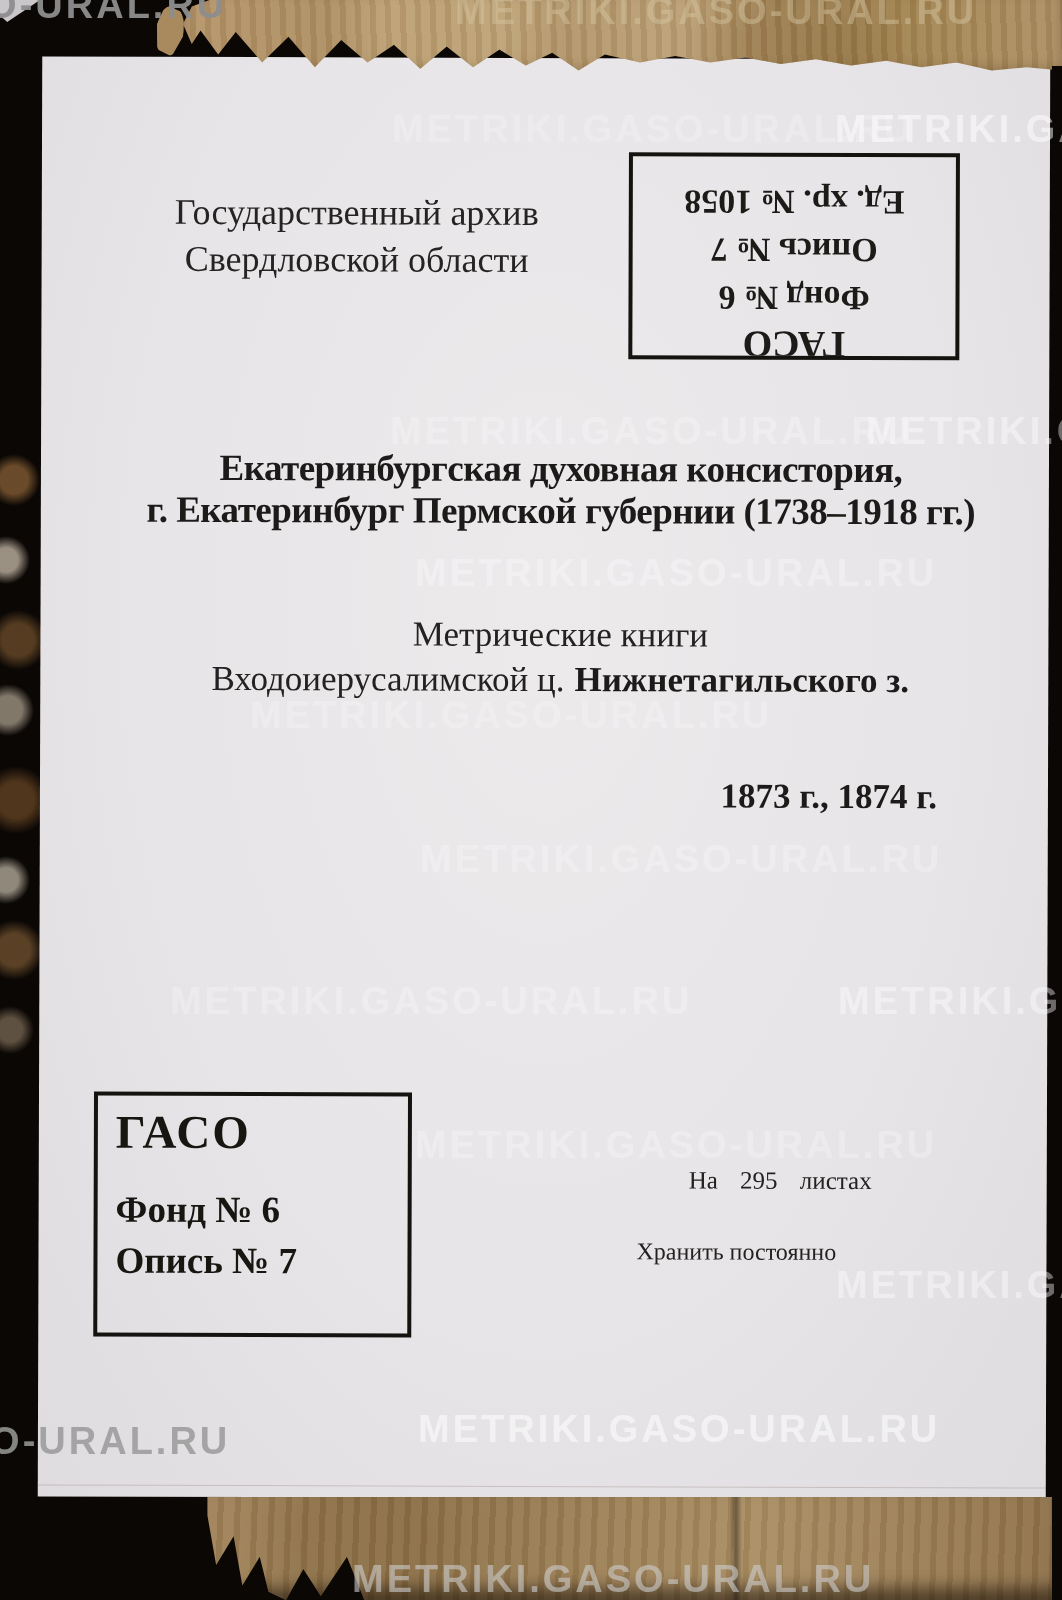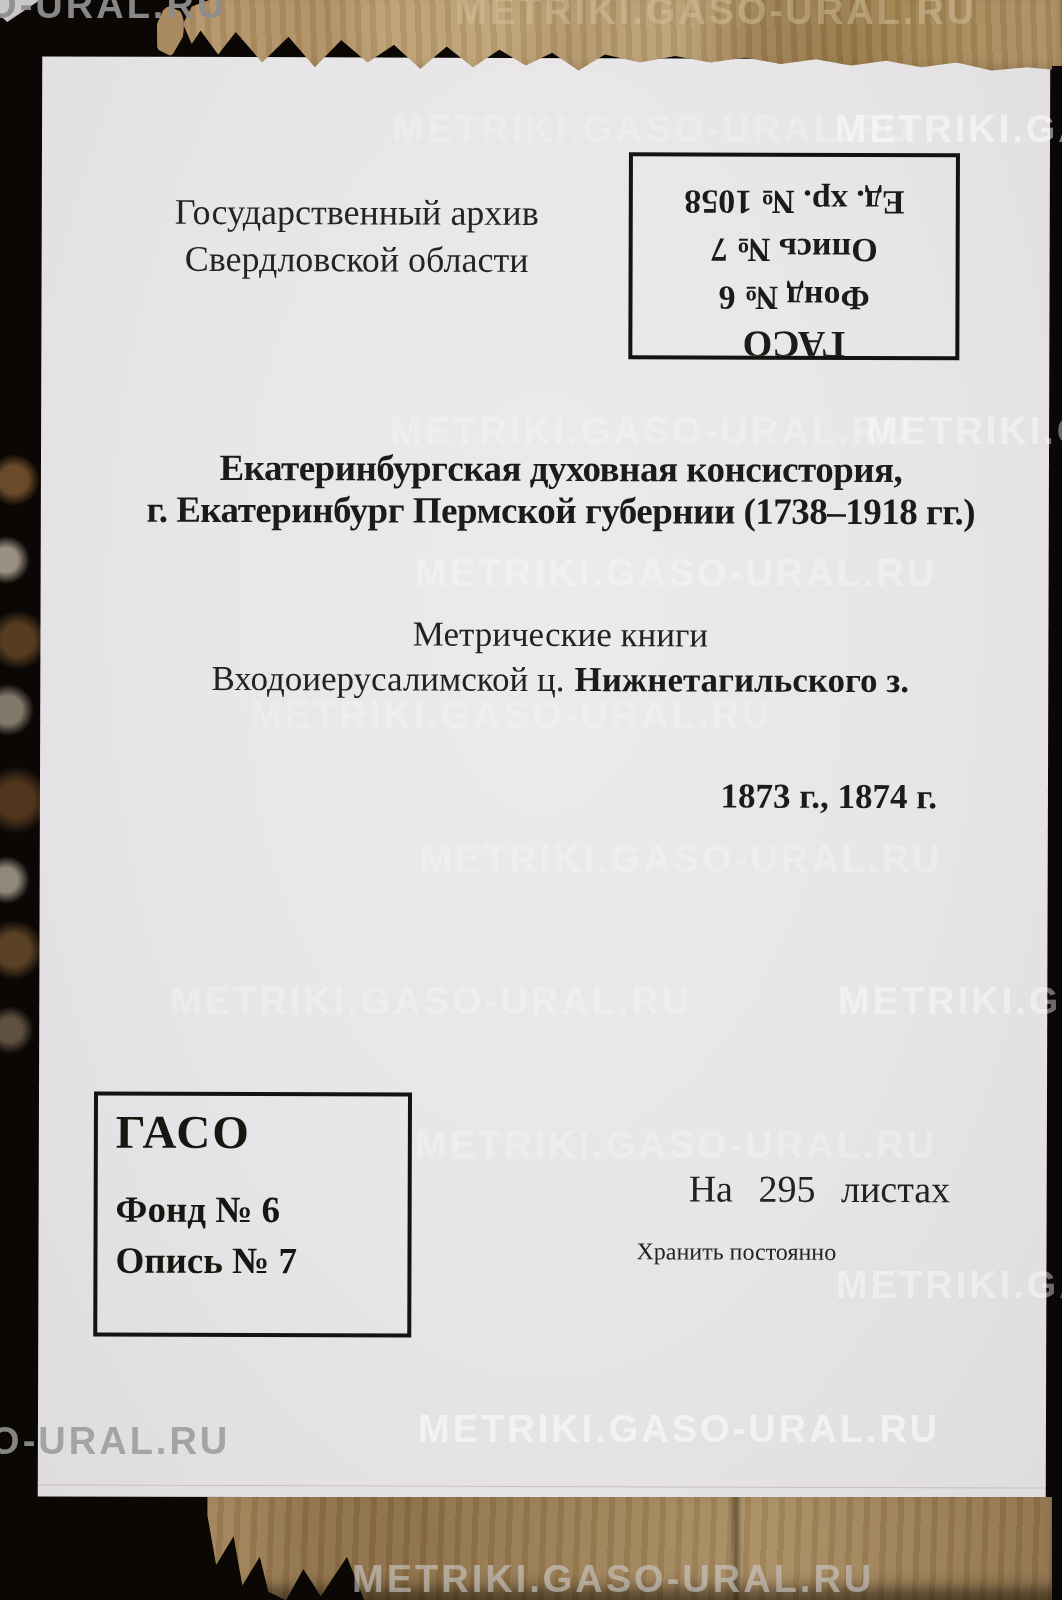--- a/index.html
+++ b/index.html
@@ -98,21 +98,21 @@
   }
   .stamp-box{
     position:absolute;left:55px;top:1035px;width:318px;height:245px;
     border:4px solid #15130f;box-sizing:border-box;
     padding:10px 0 0 18px;color:#181611;
   }
   .stamp-box .org{font-weight:bold;font-size:47px;letter-spacing:2px;line-height:52px;}
   .stamp-box .ln{font-weight:bold;font-size:37px;line-height:51px;}
   .stamp-box .gap{height:26px;}
   .sheets{
-    position:absolute;left:650px;top:1108px;font-size:38px;color:#242220;word-spacing:16px;
+    position:absolute;left:650px;top:1108px;font-size:25px;color:#242220;word-spacing:16px;
   }
   .storage{
     position:absolute;left:598px;top:1180px;font-size:24px;color:#242220;
   }
   
   .wm{
     position:absolute;white-space:nowrap;
     font-family:"Liberation Sans", sans-serif;font-weight:bold;
     font-size:38px;letter-spacing:3px;pointer-events:none;
   }

